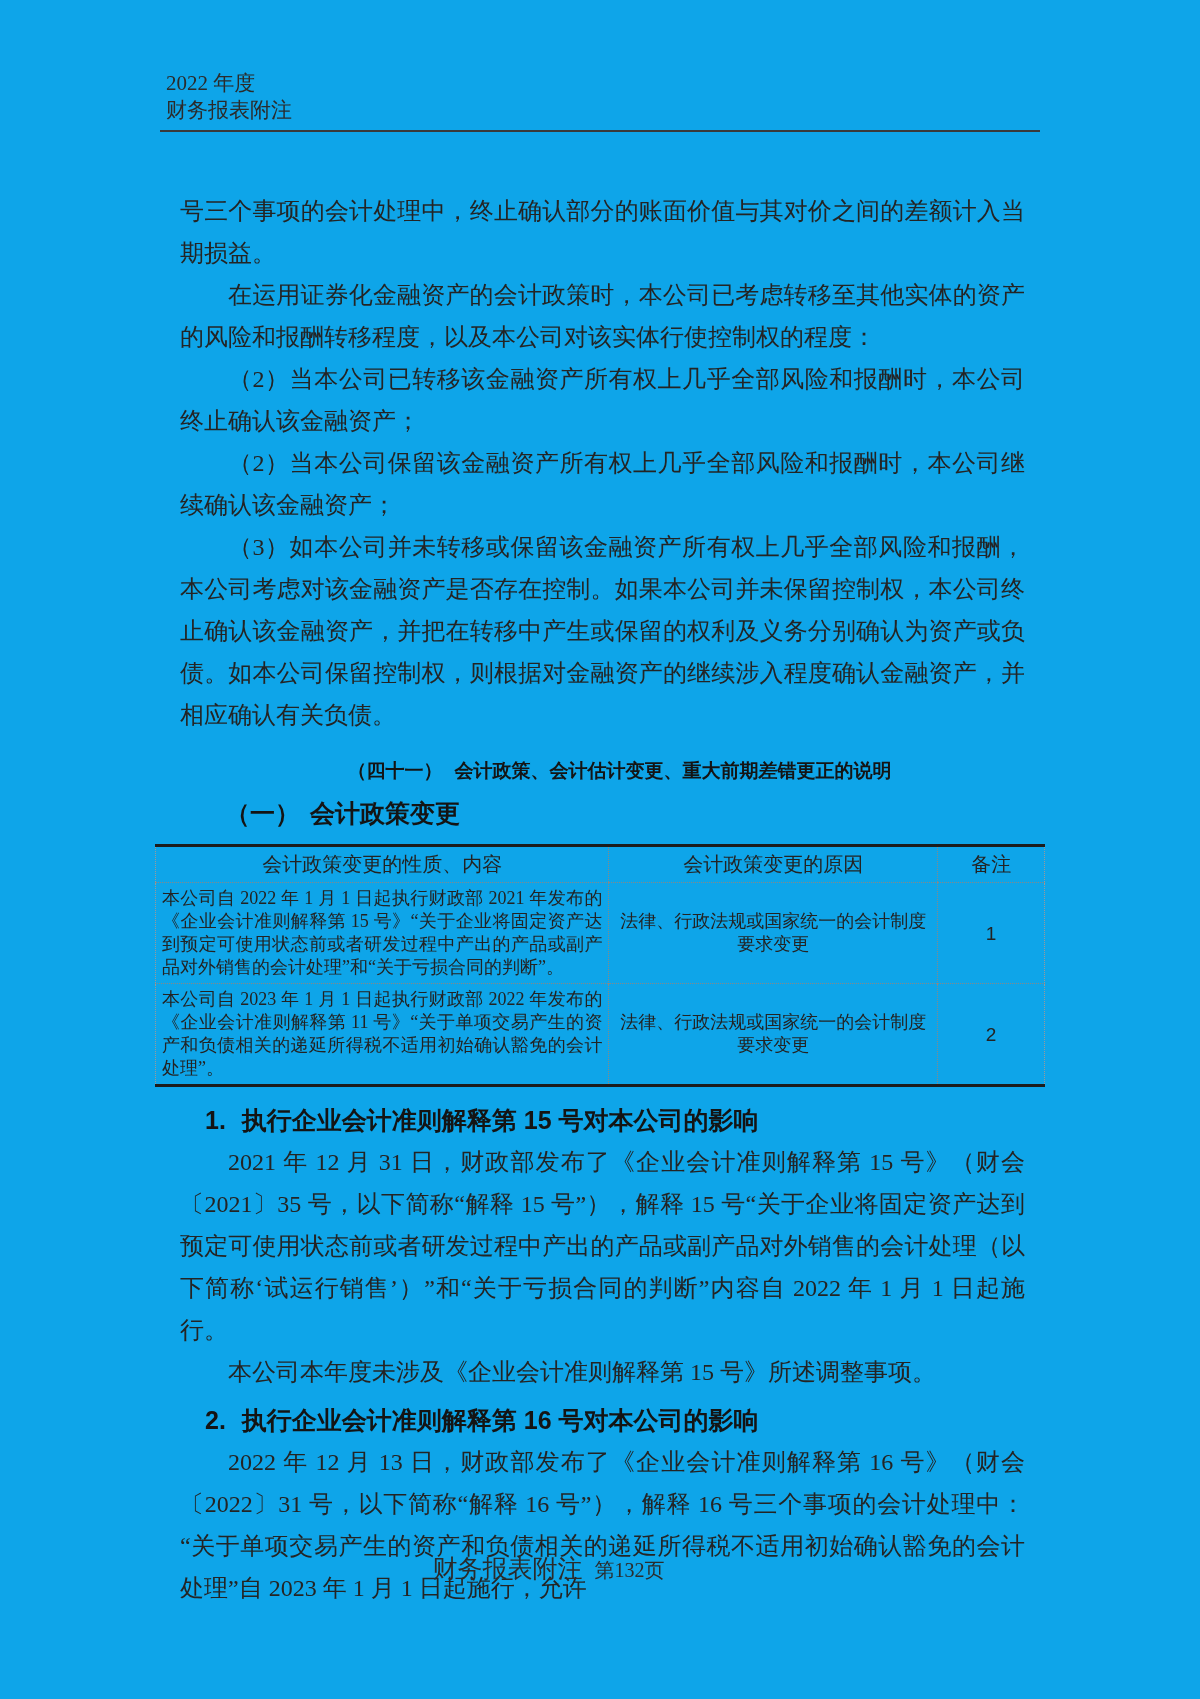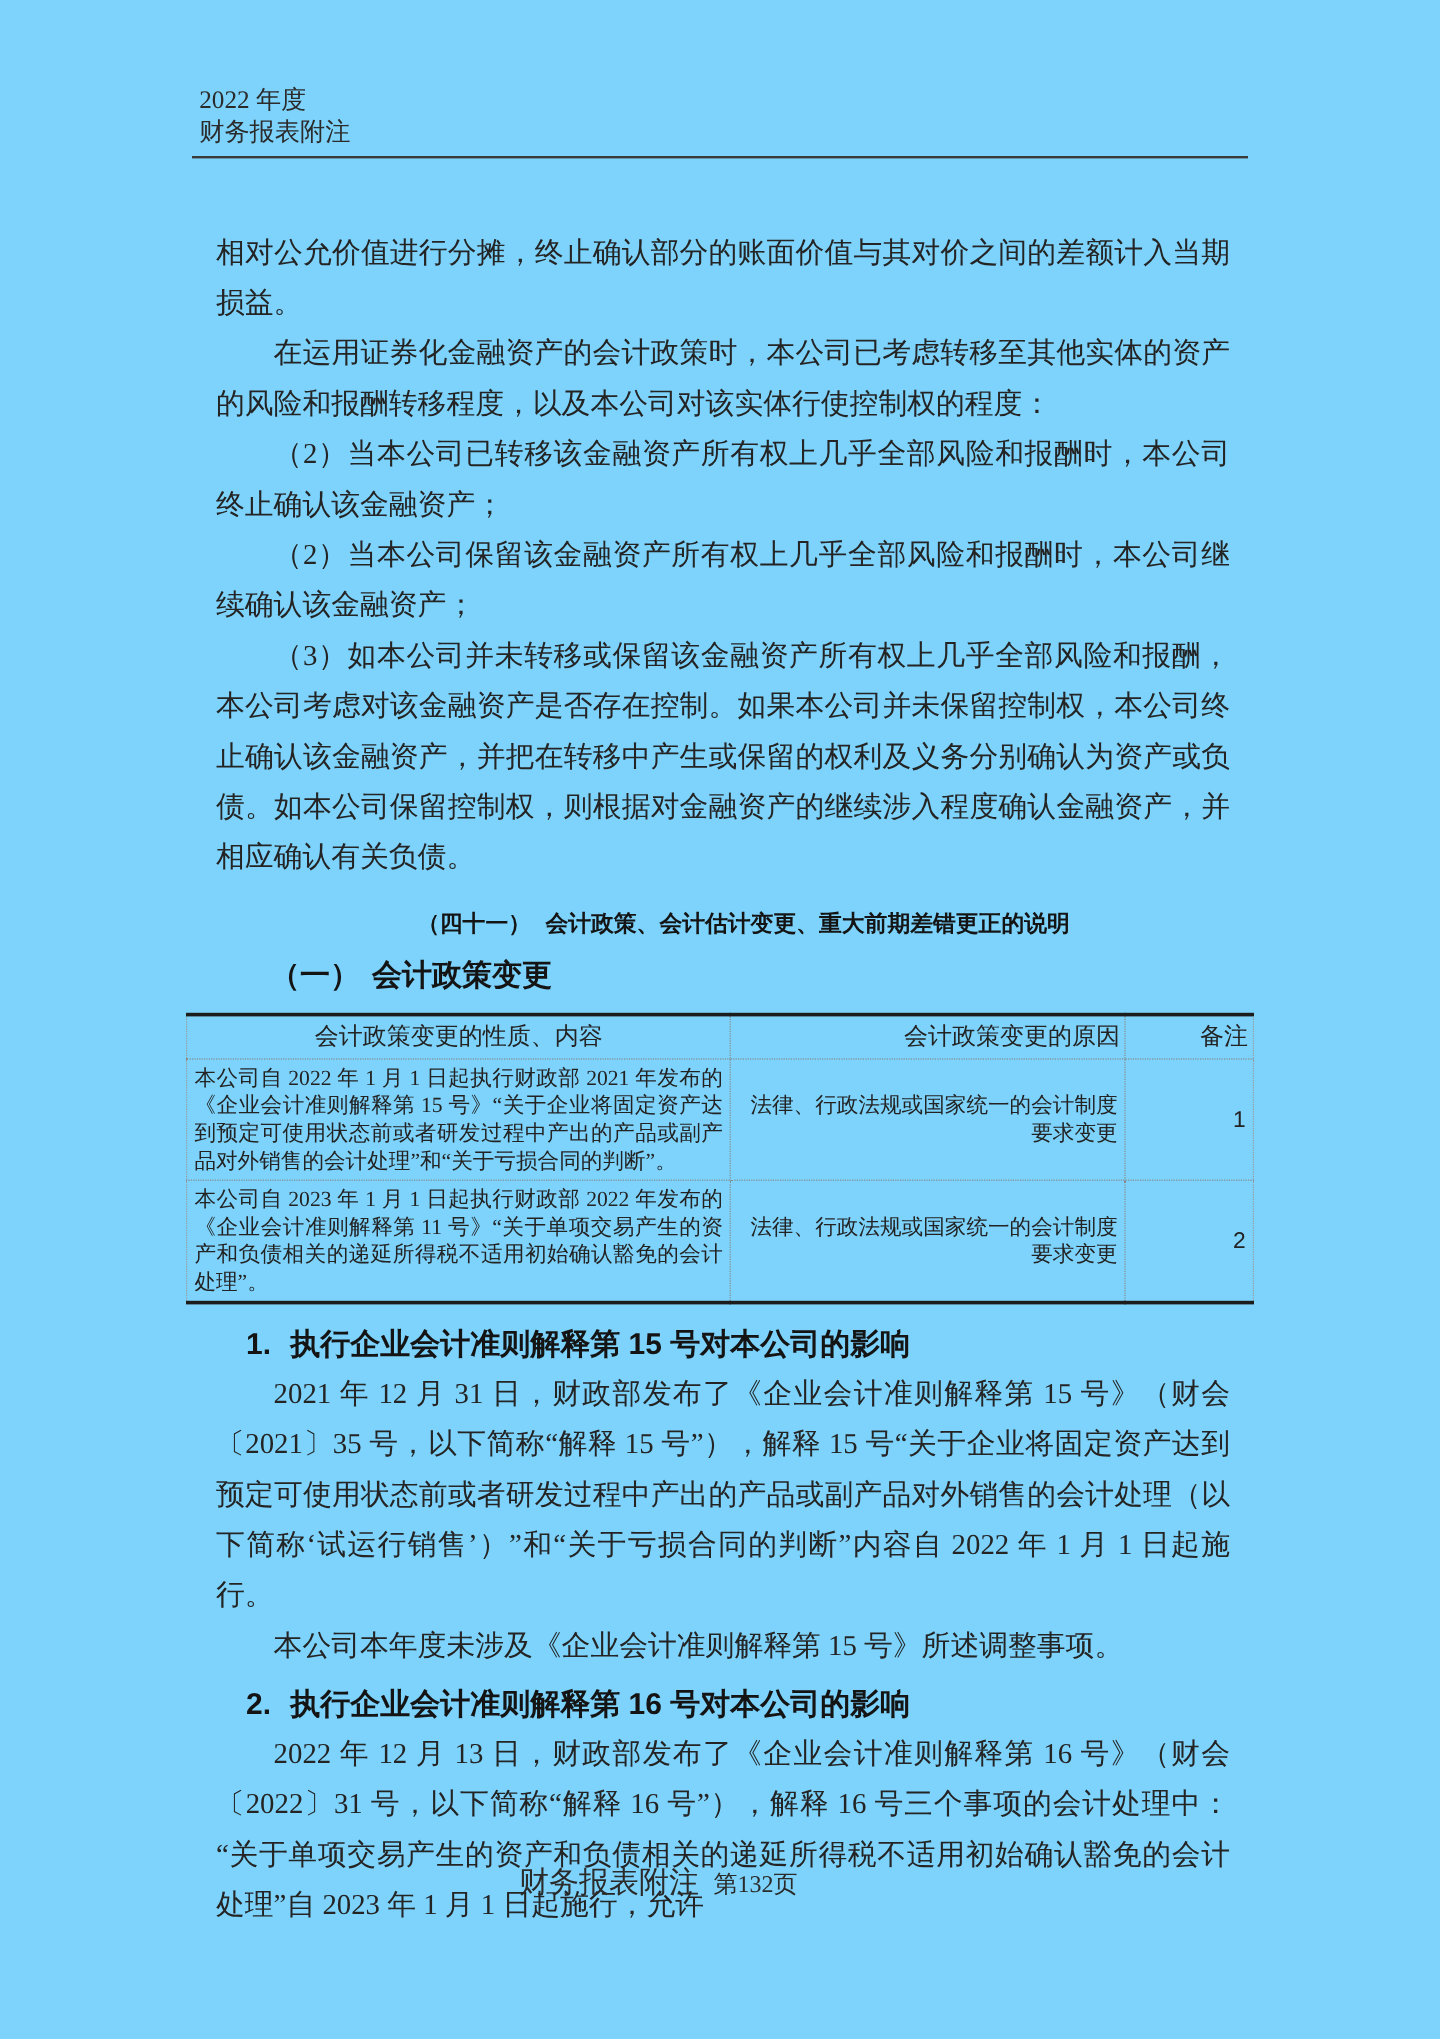--- a/index.html
+++ b/index.html
@@ -4,21 +4,21 @@
 <style>
   html,body{margin:0;padding:0;}
   body{
     width:1200px;height:1699px;
     background:#f4f4f2;
     font-family:"Liberation Serif", serif;
   }
   .page{
     position:relative;
     width:1200px;height:1699px;
-    background:#7dd3fc;
+    background:#0ea5e9;
     color:#222;
     overflow:hidden;
   }
   
   .hdr{
     position:absolute;left:166px;top:70px;
     font-size:21px;line-height:27px;color:#2b2b2b;
   }
   .hdr-rule{
     position:absolute;left:160px;top:130px;width:880px;height:0;
@@ -56,21 +56,21 @@
     font-size:18px;line-height:23px;color:#232323;
   }
   table.policy th{
     font-weight:400;font-size:20px;
     border-bottom:1px dotted #888;
     padding:6px 4px;text-align:center;
   }
   table.policy td{
     vertical-align:middle;padding:4px 6px;
   }
-  table.policy .vline{border-left:1px dotted #888;text-align:right;}
+  table.policy .vline{border-left:1px dotted #888;}
   table.policy tbody tr.sep td{border-top:1px dotted #888;}
   td.c1{text-align:justify;text-justify:inter-character;}
   td.c2{text-align:center;}
   td.c3{text-align:center;font-family:"Liberation Sans", sans-serif;font-size:19px;}
   col.w1{width:51%;} col.w2{width:37%;} col.w3{width:12%;}
   
   .impact-h{
     margin:12px 0 0 50px;
     font-family:"Liberation Sans", sans-serif;
     font-size:25px;line-height:42px;font-weight:700;color:#141414;
@@ -91,21 +91,21 @@
 <div class="page">
 
   <div class="hdr">
     <div>2022 年度</div>
     <div>财务报表附注</div>
   </div>
   <div class="hdr-rule"></div>
 
   <div class="main">
 
-    <p class="para">相对公允价值进行分摊，终止确认部分的账面价值与其对价之间的差额计入当期损益。</p>
+    <p class="para">号三个事项的会计处理中，终止确认部分的账面价值与其对价之间的差额计入当期损益。</p>
     <p class="para indent">在运用证券化金融资产的会计政策时，本公司已考虑转移至其他实体的资产的风险和报酬转移程度，以及本公司对该实体行使控制权的程度：</p>
     <p class="para indent">（2）当本公司已转移该金融资产所有权上几乎全部风险和报酬时，本公司终止确认该金融资产；</p>
     <p class="para indent">（2）当本公司保留该金融资产所有权上几乎全部风险和报酬时，本公司继续确认该金融资产；</p>
     <p class="para indent">（3）如本公司并未转移或保留该金融资产所有权上几乎全部风险和报酬，本公司考虑对该金融资产是否存在控制。如果本公司并未保留控制权，本公司终止确认该金融资产，并把在转移中产生或保留的权利及义务分别确认为资产或负债。如本公司保留控制权，则根据对金融资产的继续涉入程度确认金融资产，并相应确认有关负债。</p>
 
     <div class="h41">
       <span>（四十一）</span><span class="ttl">会计政策、会计估计变更、重大前期差错更正的说明</span>
     </div>
     <div class="sub1">
       <span>（一）</span><span class="ttl">会计政策变更</span>

